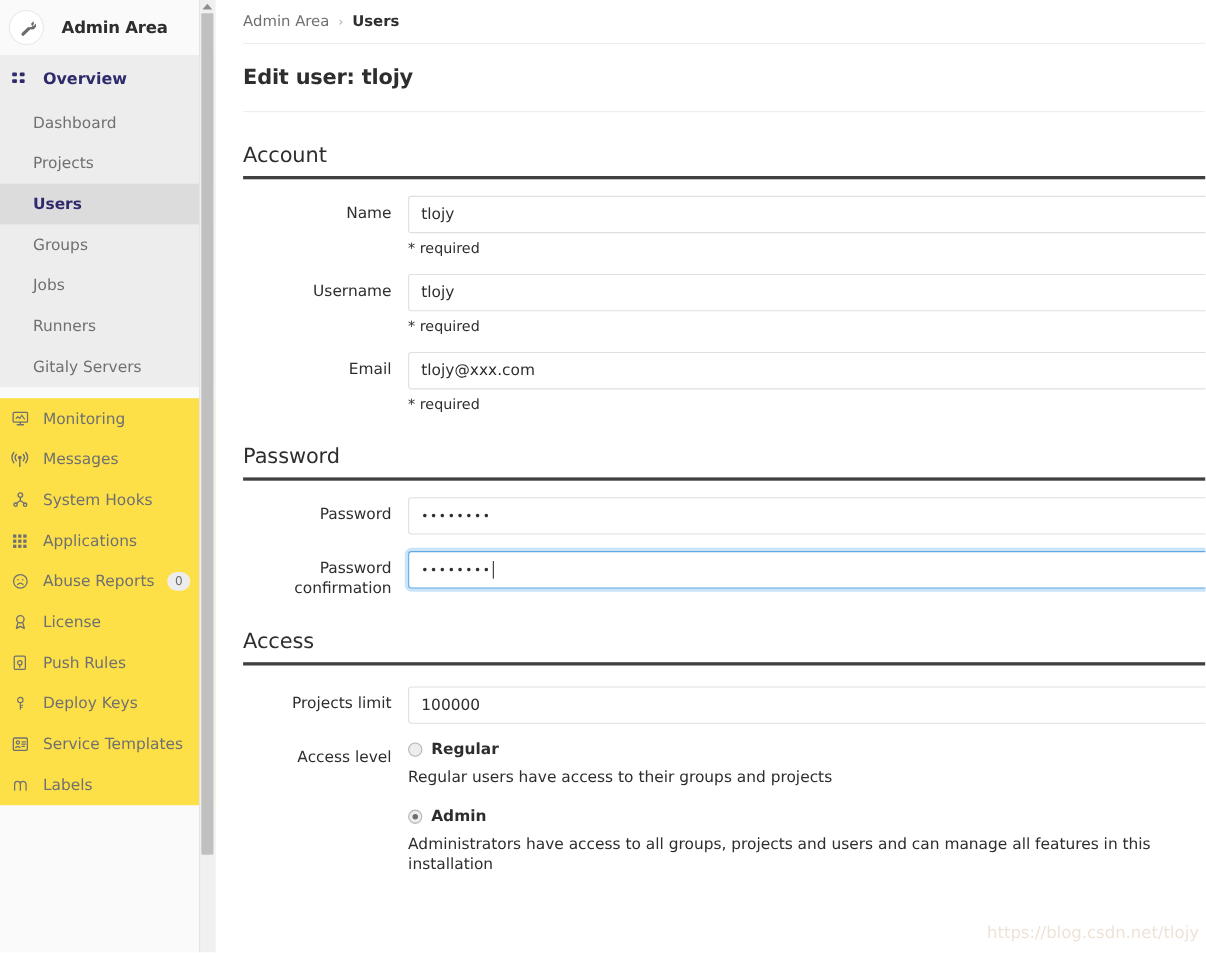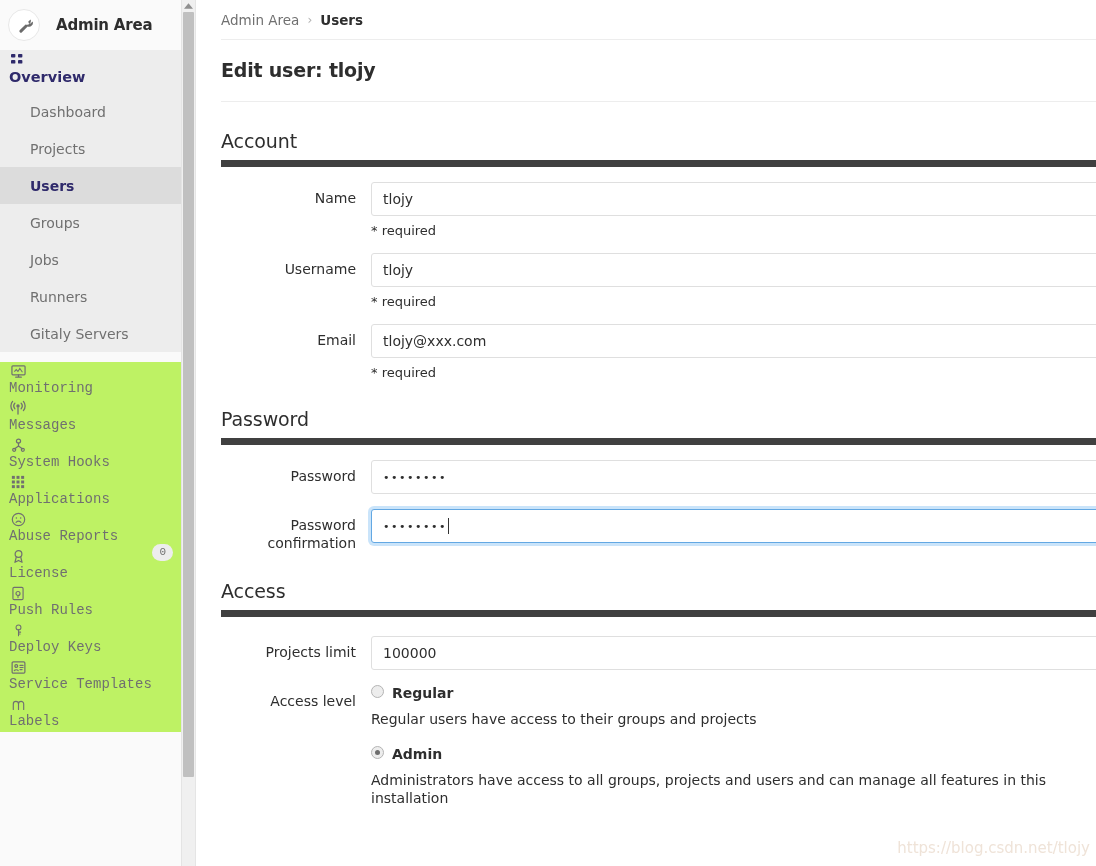--- a/index.html
+++ b/index.html
@@ -45,28 +45,27 @@
     font-size: 15px;
     font-weight: bold;
     color: #2e2e2e;
     margin-left: 16px;
     letter-spacing: -0.2px;
   }
 
   .sb-group-top { background: #ededed; padding: 0; }
   .sb-item {
     display: flex;
-    align-items: flex-start;
+    align-items: center;
     height: 37px;
     padding-left: 9px;
     font-size: 14px;
     color: #707070;
     position: relative;
     white-space: nowrap;
-    flex-direction: column;
   }
   .sb-item .ic {
     width: 18px; height: 18px;
     flex: 0 0 18px;
     margin-right: 12px;
     display: flex; align-items: center; justify-content: center;
     color: #707070;
   }
   .sb-item.header-row {
     height: 42px;
@@ -92,21 +91,21 @@
   .sb-badge {
     margin-left: auto;
     margin-right: 22px;
     background: #ededed;
     color: #707070;
     border-radius: 9px;
     font-size: 11px;
     padding: 2px 7px;
     line-height: 13px;
   }
-  .sb-list { background: #bef264; font-family: Liberation Mono, monospace; }
+  .sb-list { background: #fde047; }
 
   
   .sb-scroll {
     position: absolute;
     top: 0; right: 0;
     width: 14px;
     height: 866px;
     background: #f0f0f0;
     border-left: 1px solid #e4e4e4;
   }
@@ -152,21 +151,21 @@
     border-bottom: 1px solid #ededed;
     letter-spacing: -0.2px;
   }
 
   .section-title {
     font-size: 19px;
     font-weight: normal;
     color: #2e2e2e;
     padding-top: 28px;
     padding-bottom: 8px;
-    border-bottom: 7px solid #404040;
+    border-bottom: 3px solid #404040;
     letter-spacing: -0.1px;
   }
 
   .form-row {
     display: flex;
     align-items: flex-start;
     margin-top: 15px;
   }
   .form-label {
     width: 150px;
@@ -221,21 +220,21 @@
     width: 13px; height: 13px;
     border: 1px solid #8d8d8d;
     background: #ebebeb;
     border-radius: 2px;
     display: inline-flex;
     align-items: center; justify-content: center;
     margin-top: 8px;
   }
   .radio-line {
     display: flex;
-    align-items: flex-start;
+    align-items: center;
     margin-bottom: 2px;
   }
   .radio {
     width: 13px; height: 13px;
     border-radius: 50%;
     border: 1px solid #b4b4b4;
     background: #ededed;
     flex: 0 0 13px;
     margin-right: 8px;
     display: inline-flex;

